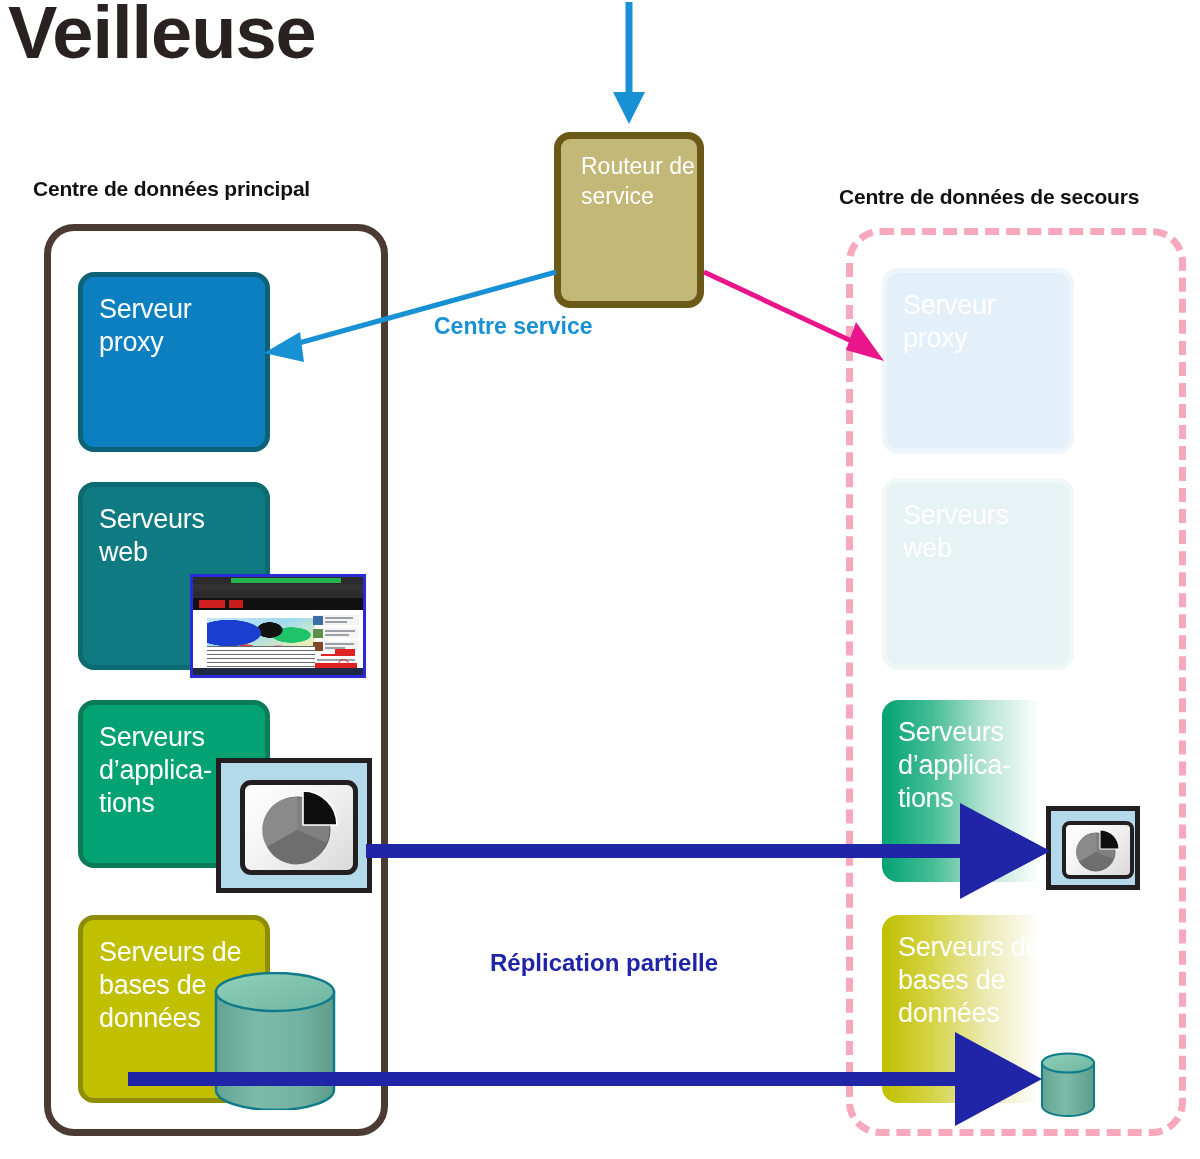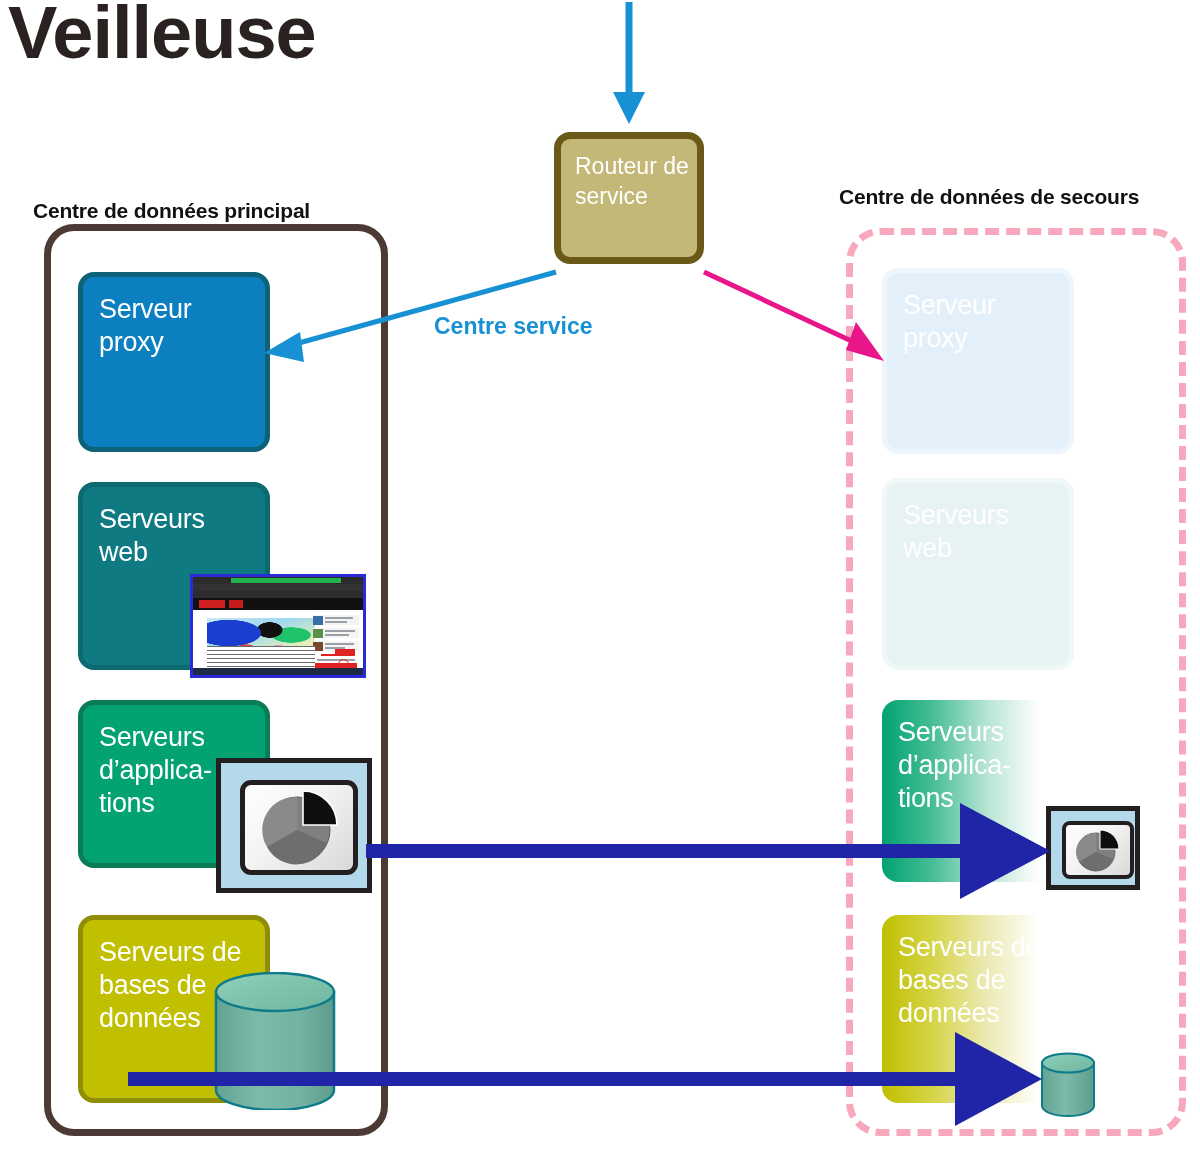--- a/index.html
+++ b/index.html
@@ -15,21 +15,21 @@
     font-size:74px;font-weight:bold;letter-spacing:-1px;
     color:#2a2220;line-height:1;
     font-family:"Liberation Sans","DejaVu Sans",sans-serif;
   }
 
   
   .dc-heading{
     position:absolute;font-size:21px;font-weight:bold;color:#111111;
     white-space:nowrap;letter-spacing:-.2px;
   }
-  #heading-primary{left:33px;top:199px;}
+  #heading-primary{left:33px;top:177px;}
   #heading-backup{left:820px;top:185px;margin-left:19px;}
 
   
   .dc-box{position:absolute;border-radius:26px;box-sizing:border-box;}
   #dc-primary{
     left:44px;top:224px;width:344px;height:912px;
     border:7px solid #4c3a34;border-radius:30px;
   }
   #dc-backup{
     left:846px;top:228px;width:340px;height:908px;
@@ -88,24 +88,24 @@
   }
   #srv-db-b::before{
     content:"";position:absolute;left:-5px;top:-5px;width:100px;height:198px;
     background:linear-gradient(to right,#8e8d05 0%,rgba(142,141,5,0) 100%);
     border-radius:18px 0 0 18px;z-index:-1;
   }
   .ghost-box{border-radius:16px;}
 
   
   #router{
-    position:absolute;left:554px;top:132px;width:150px;height:132px;
+    position:absolute;left:554px;top:132px;width:150px;height:176px;
     background:#c3b878;border:7px solid #6b5a17;border-radius:16px;
     box-sizing:border-box;color:#ffffff;font-size:23px;line-height:30px;
-    padding:12px 0 0 14px;
+    padding:12px 0 0 20px;
   }
 
   
   .route-label{position:absolute;font-weight:bold;font-size:23px;line-height:29px;white-space:nowrap;}
   #label-route-normal{left:434px;top:312px;color:#1791d3;}
   #label-route-failover{left:660px;top:334px;color:#e8158b;}
   #label-replication{left:490px;top:948px;color:#1f25a6;font-size:24px;}
 
   
   #overlay{position:absolute;left:0;top:0;width:1200px;height:1159px;pointer-events:none;}
@@ -345,14 +345,15 @@
     <g>
       <line x1="128" y1="1079" x2="965" y2="1079" stroke="#1f25a6" stroke-width="14"></line>
       <polygon points="1042,1079 955,1032 955,1126" fill="#1f25a6"></polygon>
     </g>
   </svg>
 
   <div class="route-label" id="label-route-normal">
     <span class="ln">Centre</span>
     <span class="ln">service</span>
   </div>
+  <div class="route-label" id="label-replication">Réplication partielle</div>
 
 </div>
 
 </body></html>

